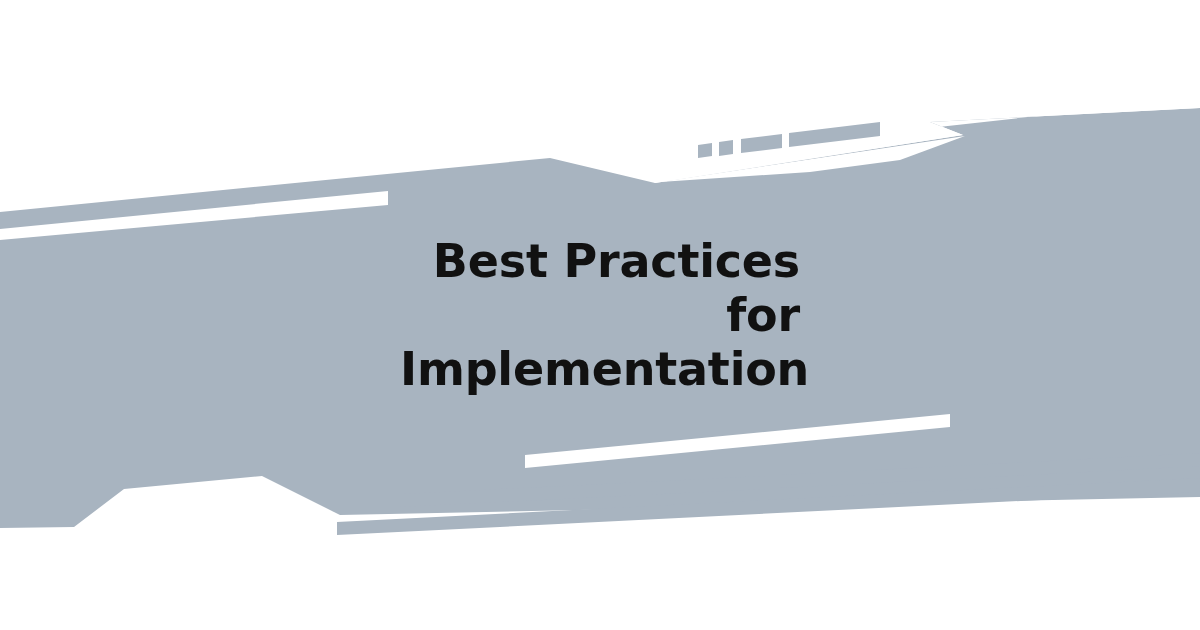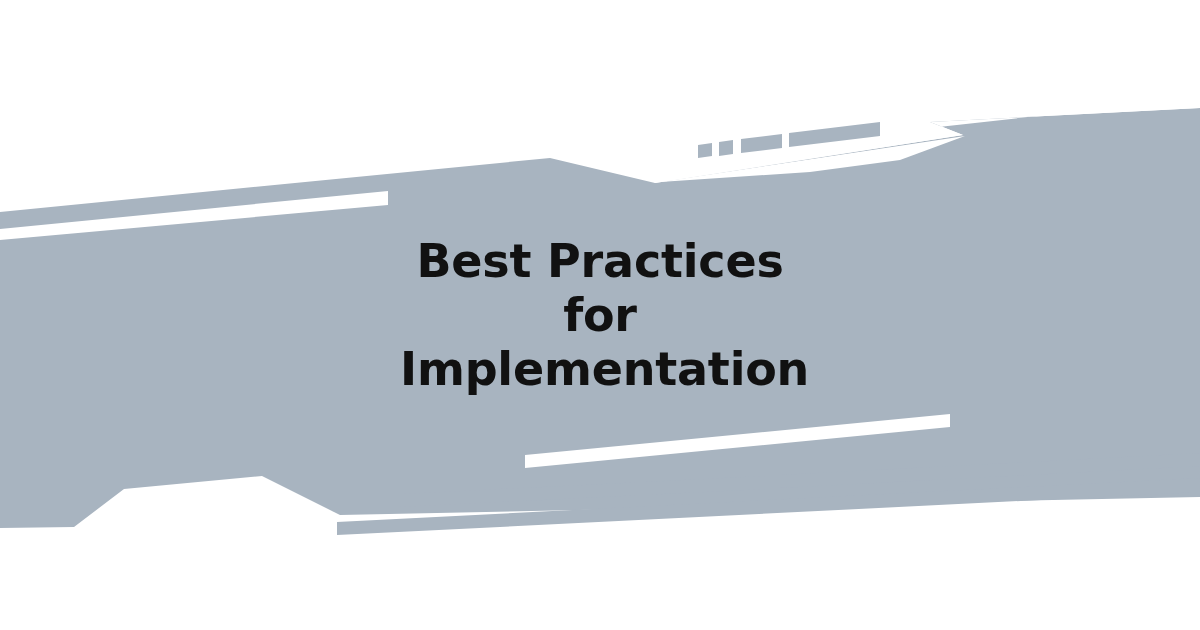--- a/index.html
+++ b/index.html
@@ -33,21 +33,21 @@
     display: flex;
     align-items: center;
     justify-content: center;
     pointer-events: none;
   }
   #banner-title {
     margin: 0;
     padding: 0 80px;
     width: 100%;
     box-sizing: border-box;
-    text-align: center;
+    text-align: right;
     color: #111111;
     font-size: 46px;
     line-height: 1.18;
     font-weight: 700;
     letter-spacing: -0.2px;
     max-width: 560px;
     white-space: pre-line;
   }
 </style>
 </head>

